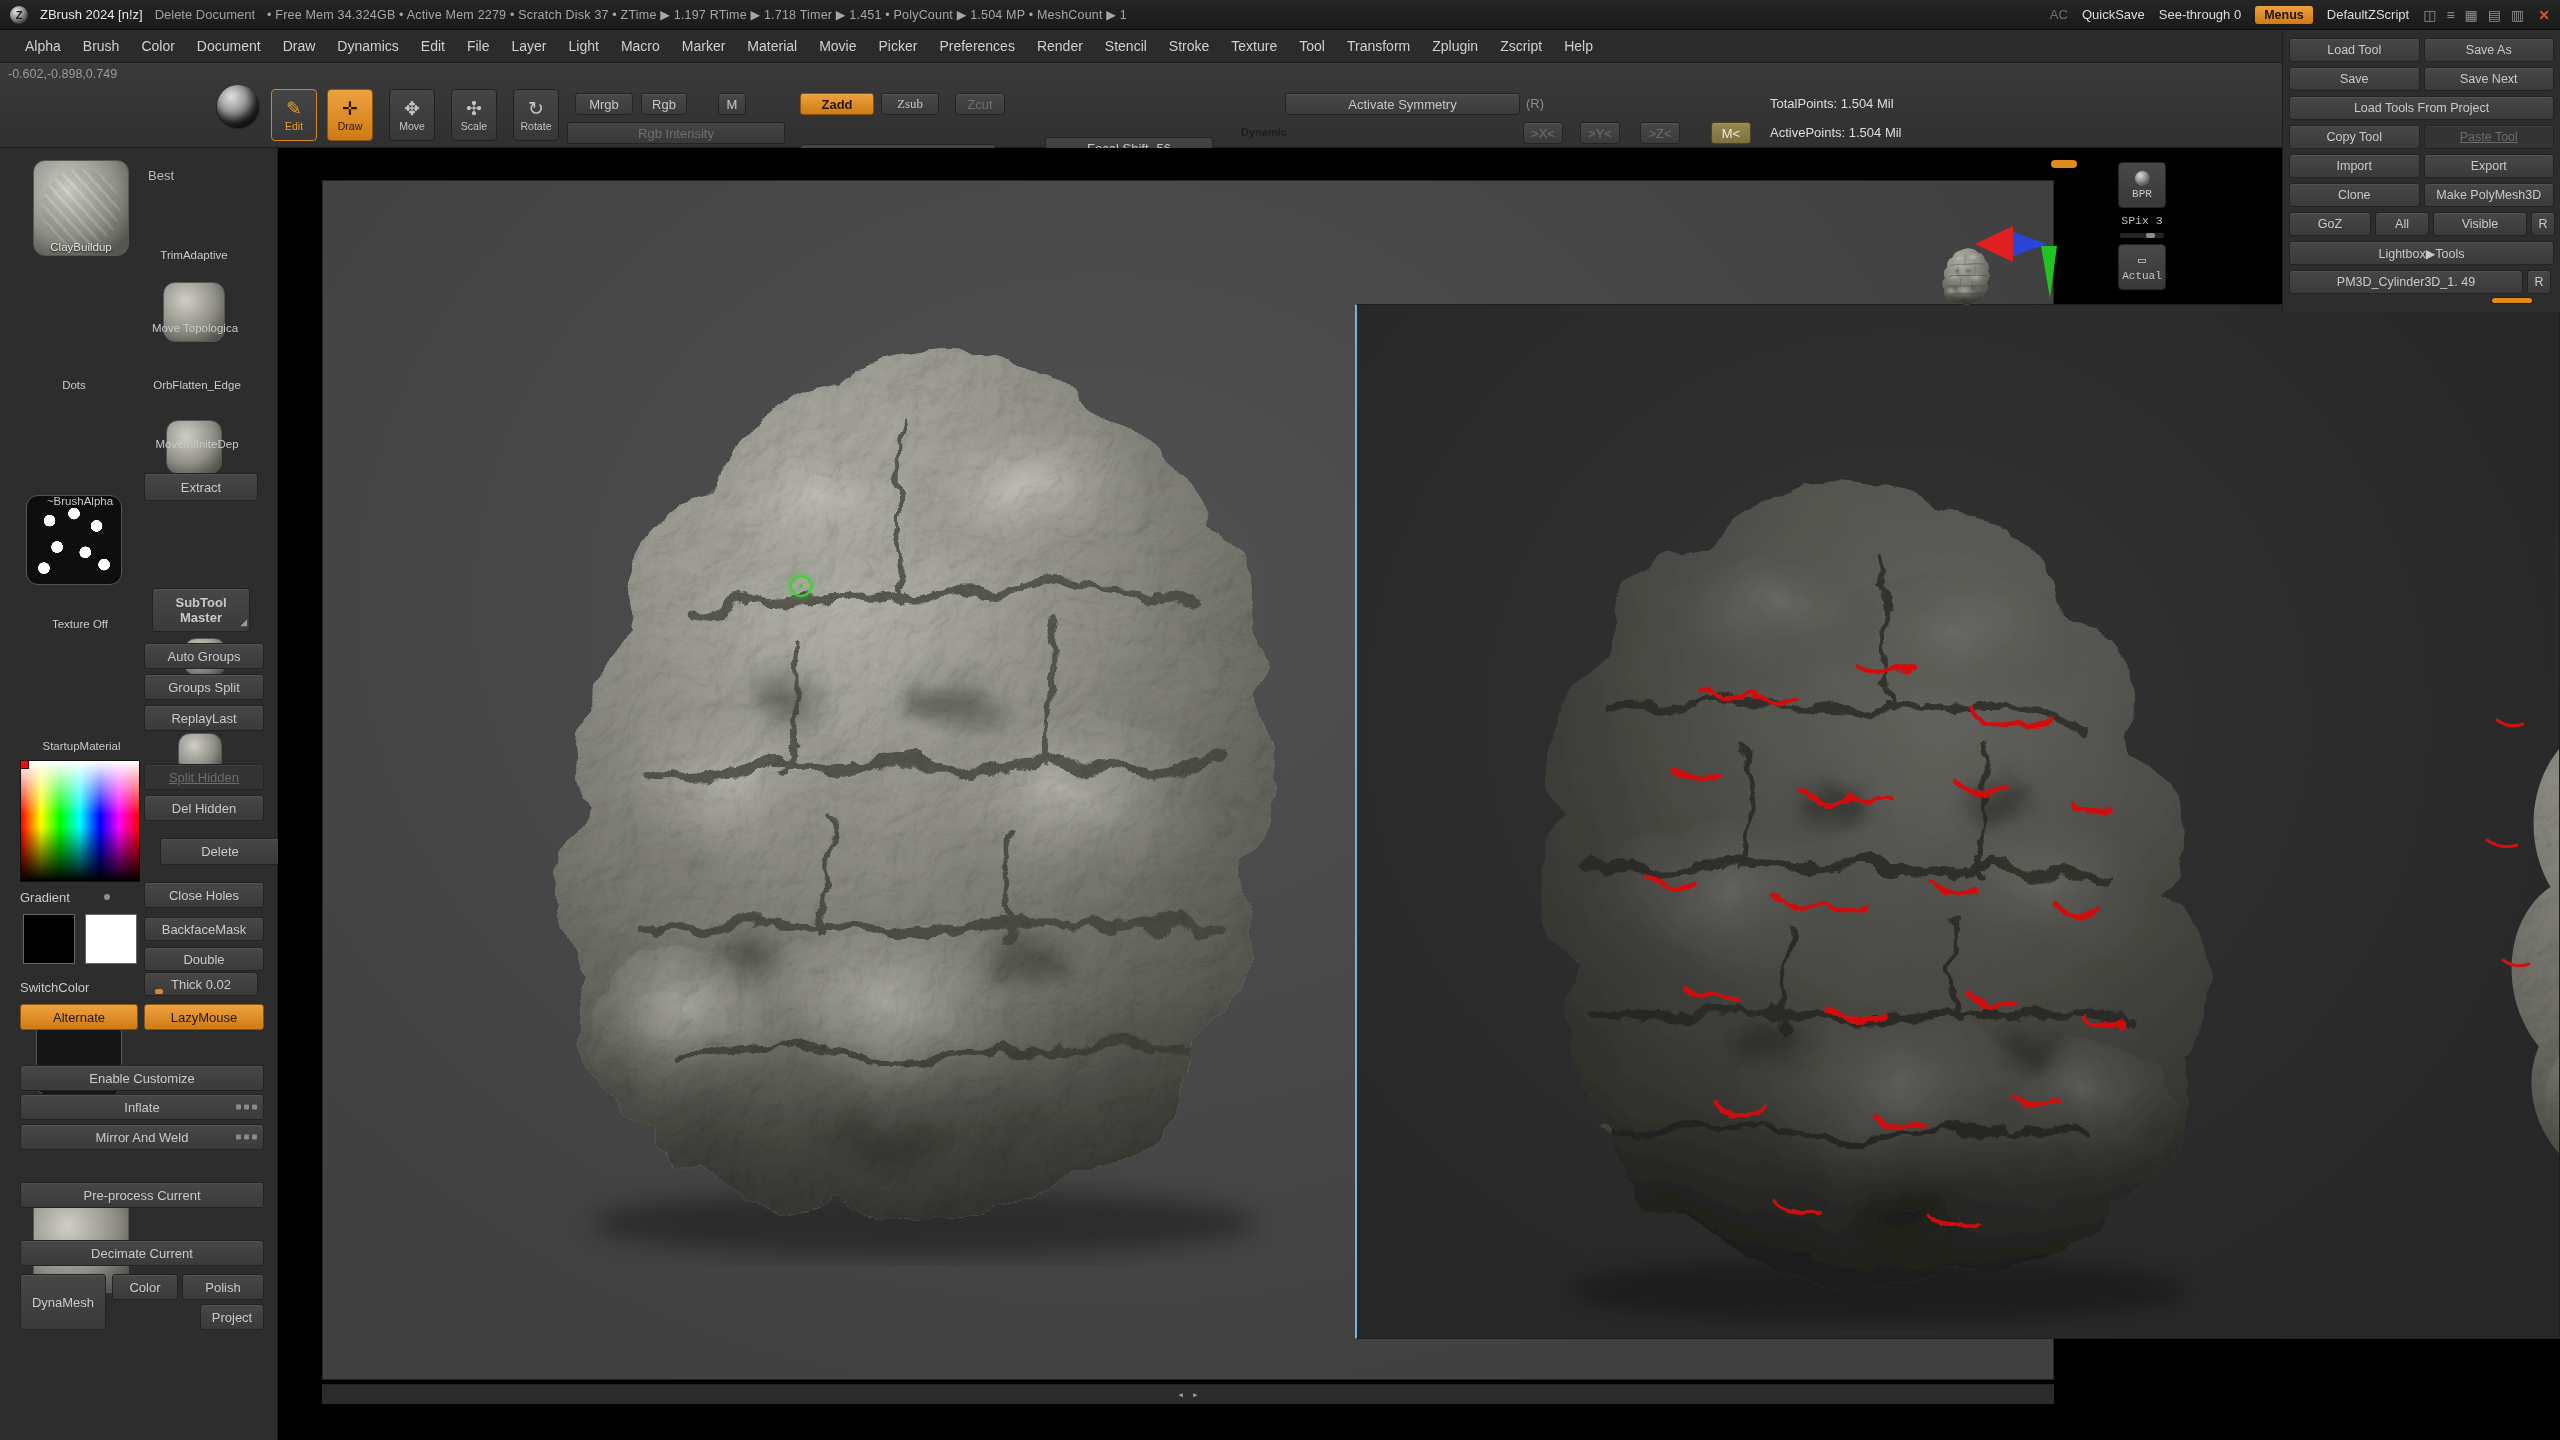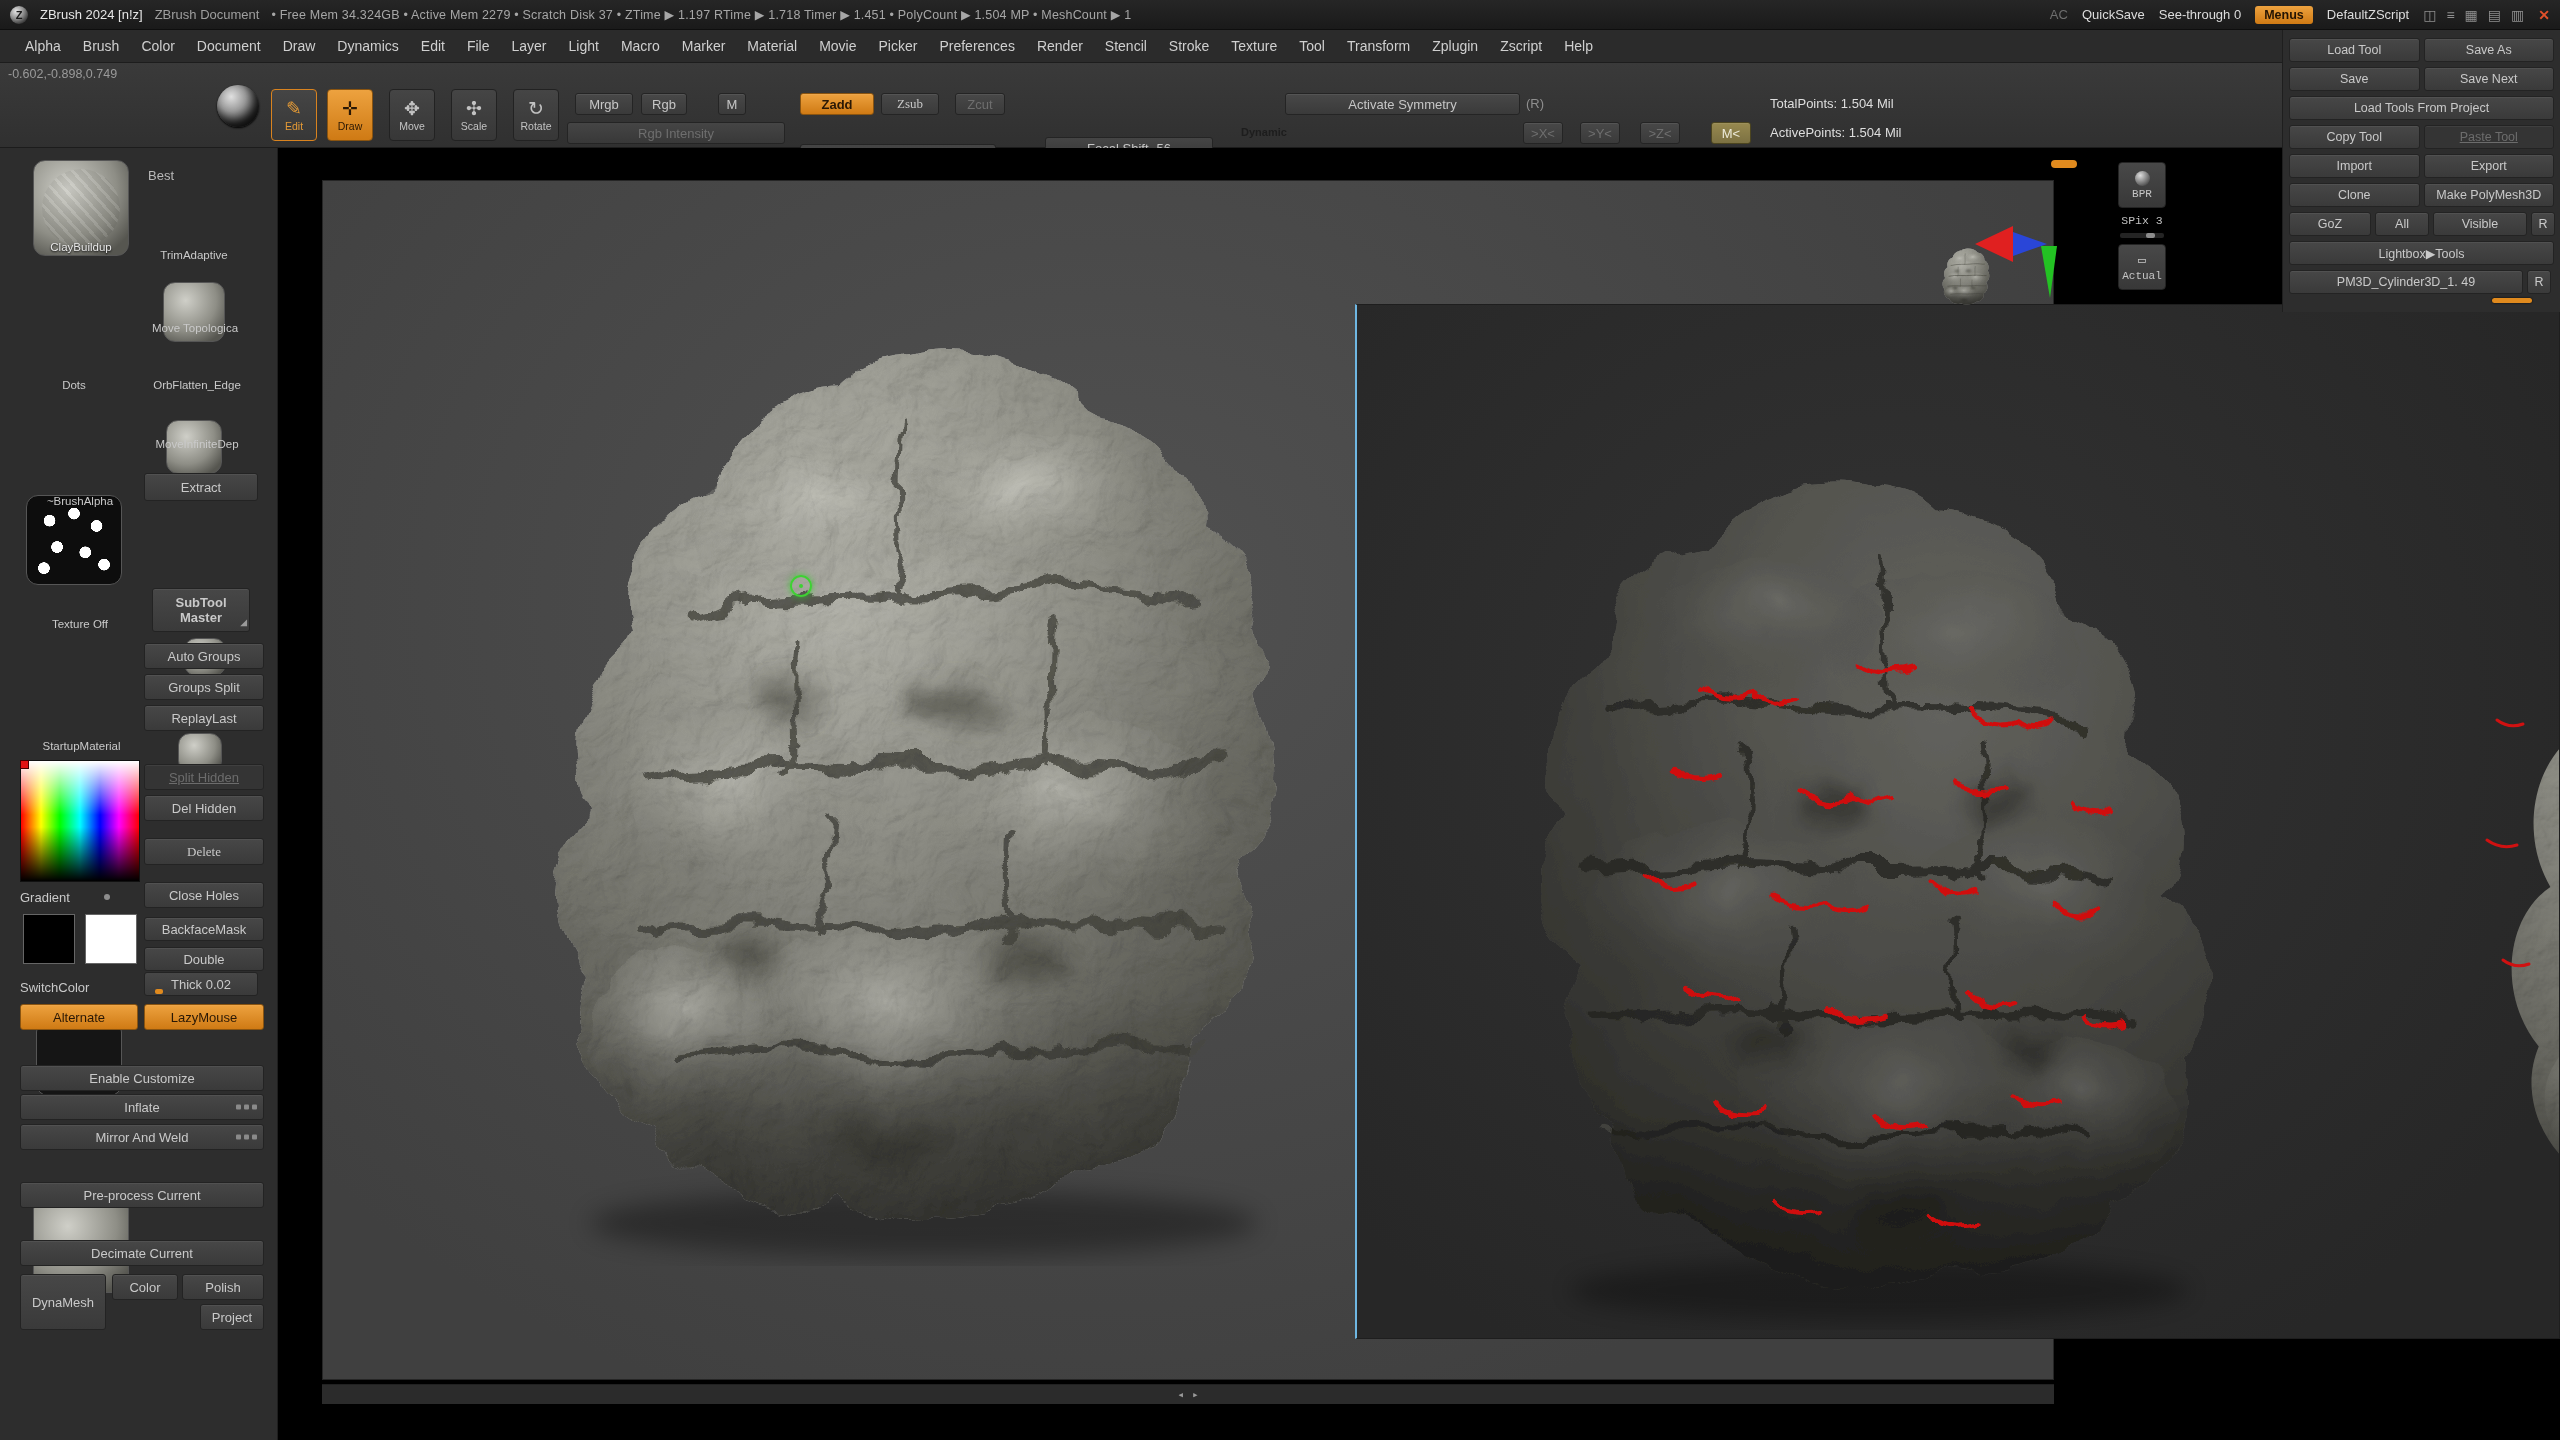--- a/index.html
+++ b/index.html
@@ -193,21 +193,21 @@
       <use href="#sil" fill="#ffffff" filter="url(#bump)" opacity="0.45" style="mix-blend-mode:multiply"></use>
     </g>
   </defs>
 </svg>
 
 <div id="root">
 
   <header id="titlebar" class="abs">
     <span id="logo">Z</span>
     <span class="tb-app">ZBrush 2024 [n!z]</span>
-    <span class="tb-doc">ZBrush Document</span>
+    <span class="tb-doc">Delete Document</span>
     <span class="tb-stats">• Free Mem 34.324GB   • Active Mem 2279   • Scratch Disk 37   • ZTime ▶ 1.197  RTime ▶ 1.718  Timer ▶ 1.451   • PolyCount ▶ 1.504 MP   • MeshCount ▶ 1</span>
     <span class="tb-right">
       <span class="tb-dim">AC</span>
       <span class="tb-lite">QuickSave</span>
       <span class="tb-lite">See-through 0</span>
       <span class="tb-menus">Menus</span>
       <span class="tb-lite">DefaultZScript</span>
       <span style="display:flex;gap:10px;">
           <span class="tb-ico">◫</span>
           <span class="tb-ico">≡</span>
@@ -350,21 +350,21 @@
 
     <div class="abs tbtn" style="left:144px;top:495px;width:120px;height:26px;">Auto Groups</div>
     <div class="abs tbtn" style="left:144px;top:526px;width:120px;height:26px;">Groups Split</div>
     <div class="abs tbtn" style="left:144px;top:557px;width:120px;height:26px;">ReplayLast</div>
 
     <div class="abs picker" style="left:20px;top:612px;width:120px;height:122px;"></div>
     <div class="abs chip" style="left:20px;top:612px;"></div>
 
     <div class="abs tbtn dis" style="left:144px;top:616px;width:120px;height:26px;">Split Hidden</div>
     <div class="abs tbtn" style="left:144px;top:647px;width:120px;height:26px;">Del Hidden</div>
-    <div class="abs tbtn" style="left:144px;top:690px;width:120px;height:27px;font-family:Liberation Serif, serif;">Delete</div>
+    <div class="abs tbtn" style="left:160px;top:690px;width:120px;height:27px;">Delete</div>
 
     <span class="abs" style="left:20px;top:742px;color:#c9c9c9;font-size:13px;">Gradient</span>
     <span class="abs dotmark" style="left:104px;top:746px;"></span>
     <div class="abs tbtn" style="left:144px;top:734px;width:120px;height:26px;">
       <span>Close Holes</span>
       </div>
 
     <div class="abs swatch" style="left:23px;top:766px;width:52px;height:50px;background:#000;"></div>
     <div class="abs swatch" style="left:85px;top:766px;width:52px;height:50px;background:#fff;"></div>
     <div class="abs tbtn" style="left:144px;top:769px;width:120px;height:24px;">BackfaceMask</div>

